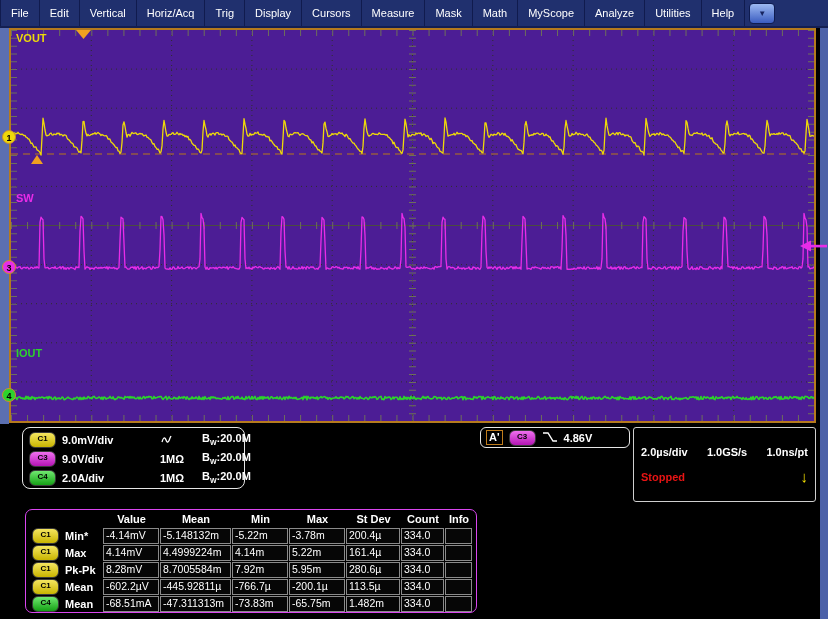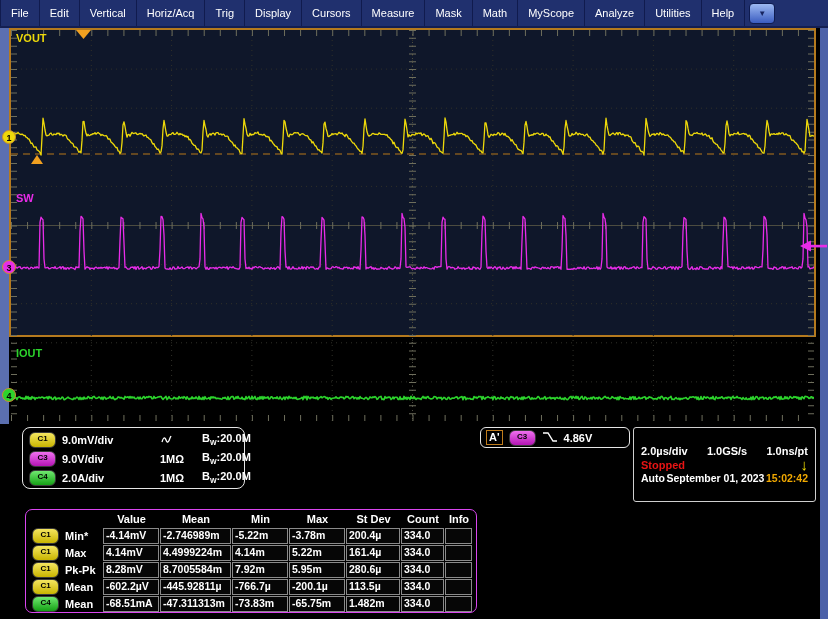--- a/index.html
+++ b/index.html
@@ -22,21 +22,21 @@
   .btn-min{left:757px;background:linear-gradient(#a3c0fa,#2a50b8);}
   .btn-min .bar{display:block;width:11px;height:3px;background:#fff;margin-top:9px;}
   .btn-close{left:791px;background:linear-gradient(#ff7858,#bb1006);color:#fff;
              font-size:11px;font-weight:bold;}
 
   
   .strip-left{position:absolute;left:0;top:28px;width:9px;height:396px;background:#5b6fb0;}
   .strip-right{position:absolute;left:820px;top:28px;width:8px;height:591px;background:#4c61a8;}
 
   
-  .plot{position:absolute;left:9px;top:28px;width:807px;height:309px;background:#0f172a;
+  .plot{position:absolute;left:9px;top:28px;width:807px;height:395px;background:#4c1d95;
         border:2px solid #b57a1e;box-sizing:border-box;padding-left:33px;}
   .plot svg{position:absolute;left:0;top:0;width:803px;height:391px;}
   .trace-label{position:absolute;font-size:11px;font-weight:bold;z-index:6;}
   .lbl-vout{left:5px;top:2px;color:var(--ch1);}
   .lbl-sw{left:5px;top:162px;color:var(--ch3);}
   .lbl-iout{left:5px;top:317px;color:var(--ch4);}
 
   .ch-marker{position:absolute;left:2px;width:14px;height:14px;border-radius:50%;
              color:#000;font-size:9px;font-weight:bold;text-align:center;line-height:14px;
              border:1px solid #c89030;z-index:8;box-sizing:border-box;}
@@ -70,21 +70,21 @@
   .t-orange{color:var(--timeOrange);}
   .hr4{font-size:10.5px;}
 
   
   .meas{position:absolute;left:25px;top:509px;width:452px;height:104px;border:1px solid #d946ef;
         border-radius:7px;box-sizing:border-box;padding:1px 3px;color:#fff;}
   .mrow{display:grid;grid-template-columns:74px 57px 72px 57px 57px 55px 44px 28px;}
   .mhead{height:17px;}
   .mhead span{font-size:11px;font-weight:bold;text-align:center;line-height:17px;}
   .mcell{margin:0 1px 1px 0;border:1px solid #8a8a8a;background:#060606;height:14px;
-         line-height:13px;font-size:10.5px;font-weight:bold;padding:0 2px;overflow:hidden;
+         line-height:13px;font-size:10.5px;font-weight:normal;padding:0 2px;overflow:hidden;
          white-space:nowrap;}
   .mlabel{display:flex;align-items:center;gap:6px;padding-left:3px;font-size:11px;font-weight:bold;height:16px;}
 </style>
 </head>
 <body>
 
 <div id="app">
 
   <div class="menubar">
     <div class="menu-item">File</div>
@@ -209,46 +209,41 @@
   <div class="rbox hor-box">
     <div class="hor-row">
       <span>2.0µs/div</span>
       <span>1.0GS/s</span>
       <span>1.0ns/pt</span>
     </div>
     <div class="hor-row">
       <span class="stopped">Stopped</span>
       <span class="arrow-dn">↓</span>
     </div>
-    <div class="hor-row hr4">
-      <span>Auto</span>
-      <span>September 01, 2023</span>
-      <span class="t-orange">15:02:42</span>
-    </div>
   </div>
 
   <div class="meas">
     <div class="mrow mhead">
       <span></span>
       <span>Value</span>
       <span>Mean</span>
       <span>Min</span>
       <span>Max</span>
       <span>St Dev</span>
       <span>Count</span>
       <span>Info</span>
     </div>
 
     <div class="mrow">
       <span class="mlabel">
           <span class="pill p-c1">C1</span>
           <span>Min*</span>
         </span>
       <span class="mcell">-4.14mV</span>
-      <span class="mcell">-2.746989m</span>
+      <span class="mcell">-5.148132m</span>
       <span class="mcell">-5.22m</span>
       <span class="mcell">-3.78m</span>
       <span class="mcell">200.4µ</span>
       <span class="mcell">334.0</span>
       <span class="mcell"></span>
     </div>
     <div class="mrow">
       <span class="mlabel">
           <span class="pill p-c1">C1</span>
           <span>Max</span>

